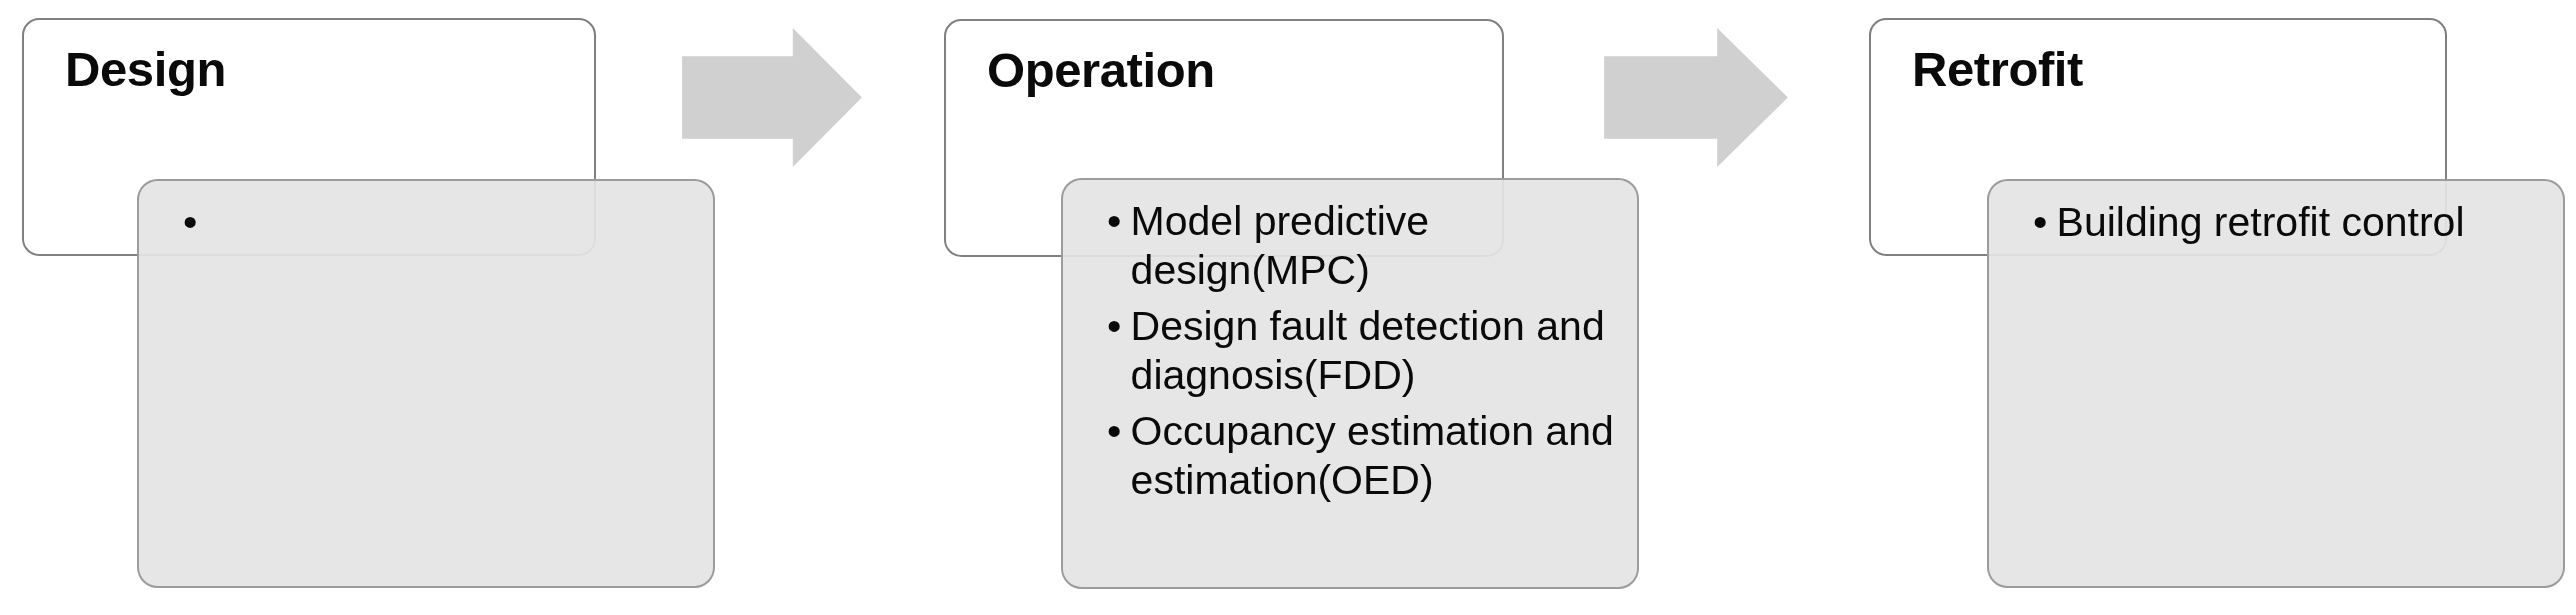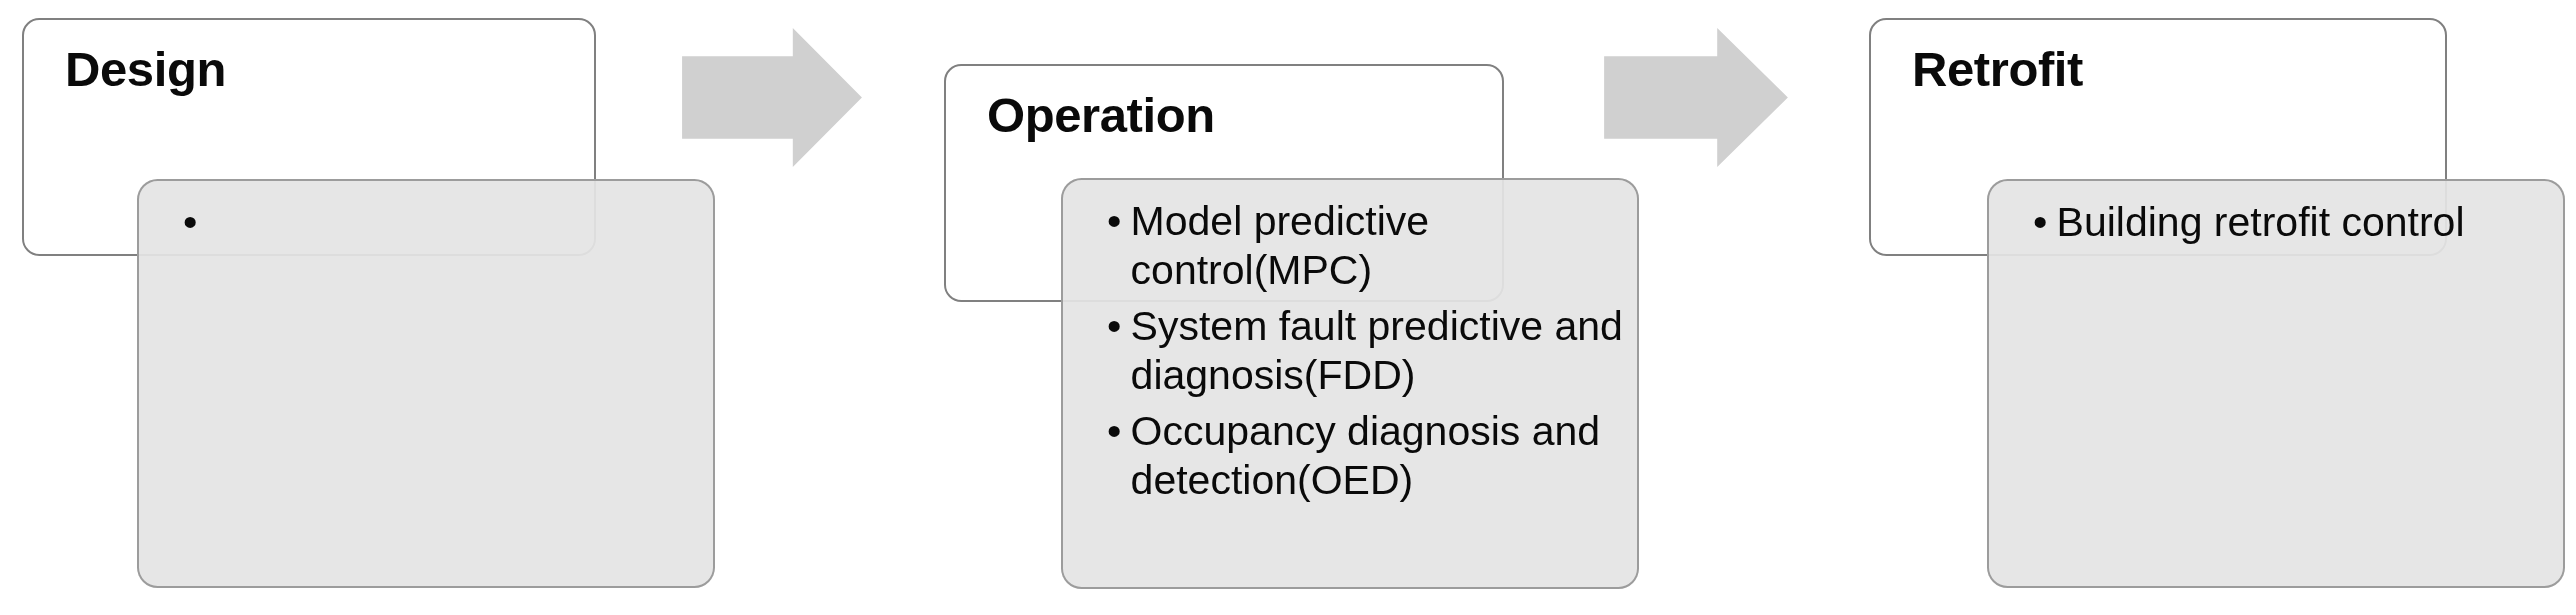--- a/index.html
+++ b/index.html
@@ -110,37 +110,37 @@
   </div>
 
   <div class="flow-arrow" style="left:682px; top:27.5px; width:180px; height:139px;">
     <svg width="180" height="139" viewBox="0 0 229 177" aria-hidden="true">
       <polygon points="0,36 141,36 141,0 229,88.5 141,177 141,141 0,141" fill="#D0D0D0"></polygon>
     </svg>
   </div>
 
   <div class="stage">
 
-    <div class="header-card" style="left:944px; top:19px; width:560px; height:238px;margin-top:45px;">
+    <div class="header-card" style="left:944px; top:19px; width:560px; height:238px;">
       <div class="header-title">Operation</div>
     </div>
 
     <div class="body-card" style="left:1061px; top:178px; width:578px; height:411px;">
       <ul class="bullet-list">
         <li class="bullet-item">
           <span class="bullet-dot">•</span>
-          <span>Model predictive control(MPC)</span>
+          <span>Model predictive design(MPC)</span>
         </li>
         <li class="bullet-item">
           <span class="bullet-dot">•</span>
-          <span>System fault predictive and diagnosis(FDD)</span>
+          <span>Design fault detection and diagnosis(FDD)</span>
         </li>
         <li class="bullet-item">
           <span class="bullet-dot">•</span>
-          <span>Occupancy diagnosis and detection(OED)</span>
+          <span>Occupancy estimation and estimation(OED)</span>
         </li>
       </ul>
     </div>
 
   </div>
 
   <div class="flow-arrow" style="left:1604px; top:27.5px; width:184px; height:139px;">
     <svg width="184" height="139" viewBox="0 0 234 177" aria-hidden="true">
       <polygon points="0,36 144,36 144,0 234,88.5 144,177 144,141 0,141" fill="#D0D0D0"></polygon>
     </svg>

